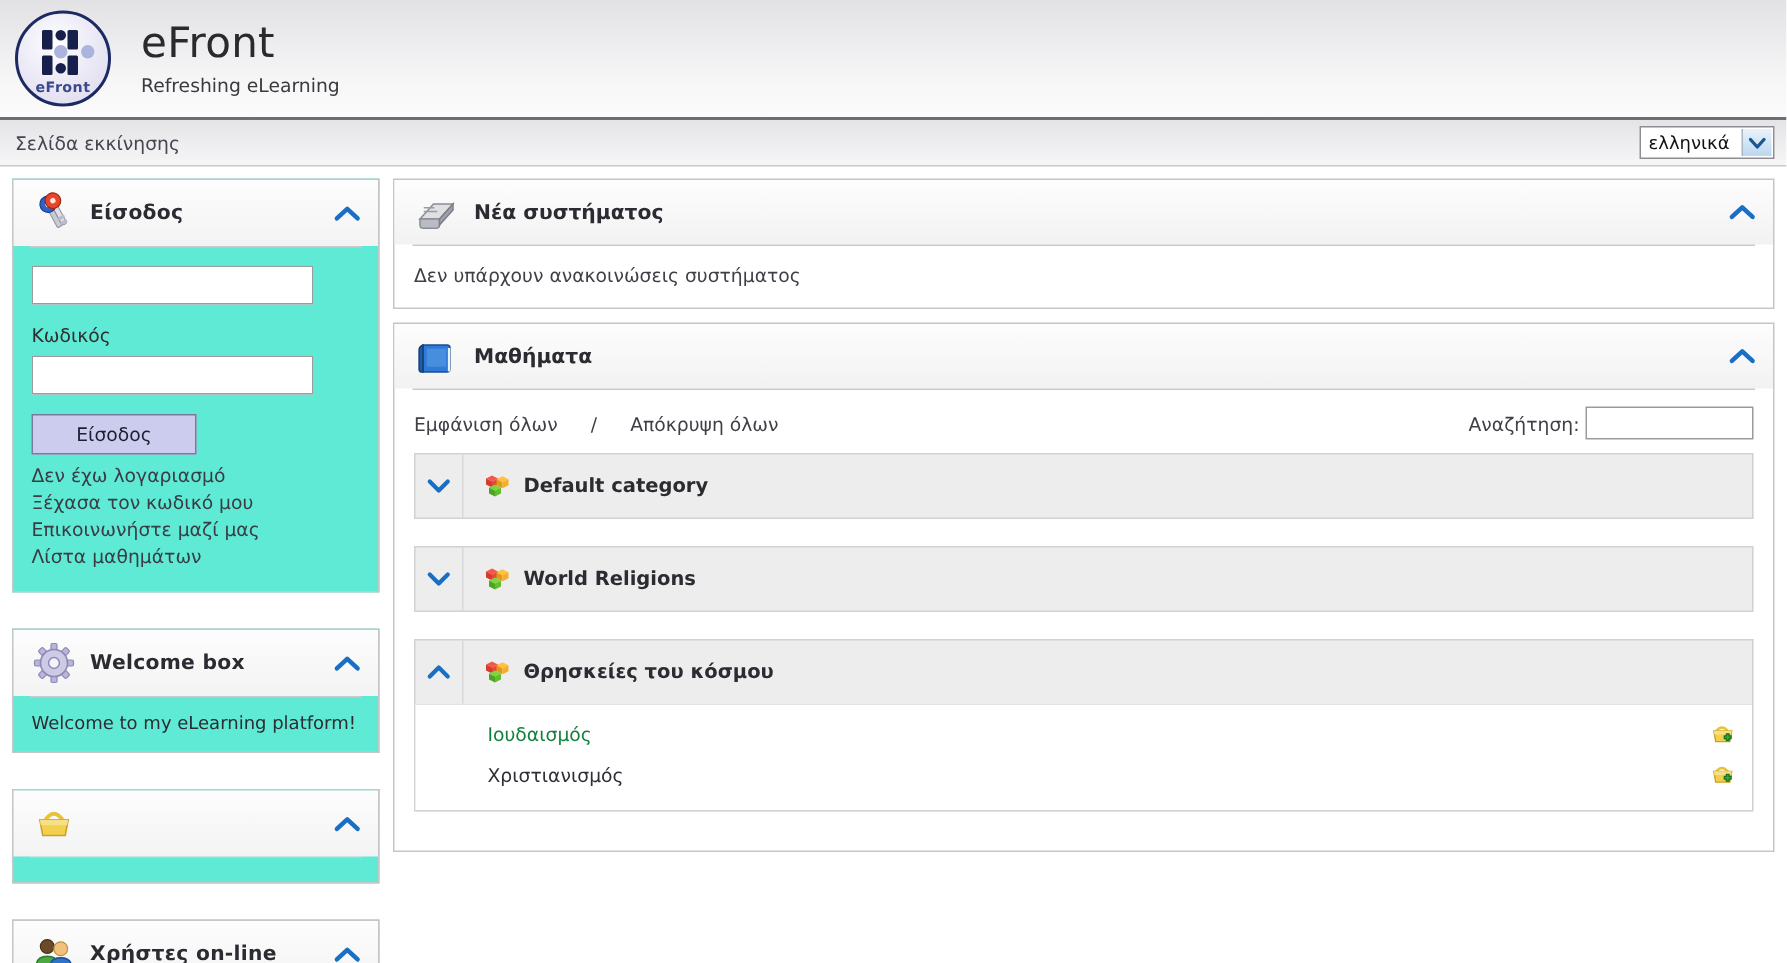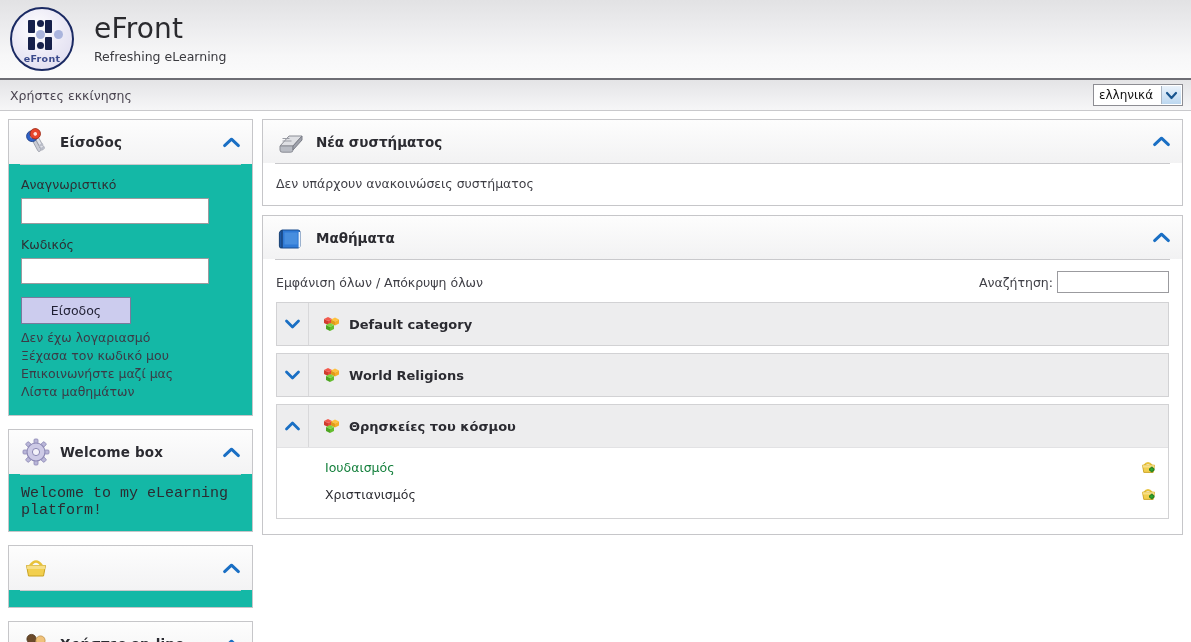--- a/index.html
+++ b/index.html
@@ -93,23 +93,23 @@
   }
   .lang-arrow svg { display: block; }
 
   
   .page { display: flex; align-items: flex-start; padding: 8px 8px 0 8px; gap: 9px; }
   .sidebar { width: 245px; flex: 0 0 245px; }
   .content { flex: 1 1 auto; min-width: 0; }
 
   
   .box {
-    background: #14b8a6;
+    background: #5eead4;
     border: 1px solid #c6c6c9;
-    margin-bottom: 13px;
+    margin-bottom: 24px;
   }
   .box-head {
     display: flex; align-items: center;
     height: 44px;
     padding: 0 10px 0 12px;
     background: linear-gradient(to bottom, #fdfdfd 0%, #f3f3f4 100%);
     position: relative;
   }
   .box-head .hicon {
     width: 30px; height: 30px; flex: 0 0 30px;
@@ -153,21 +153,21 @@
     margin-bottom: 5px;
   }
   .linkcol a {
     display: block;
     font-size: 12.5px;
     color: #3b3b46;
     text-decoration: none;
     line-height: 18px;
     white-space: nowrap;
   }
-  .welcome-text { font-size: 15px; color: #2c2c32; font-family: Liberation Mono, monospace; }
+  .welcome-text { font-size: 12px; color: #2c2c32; }
 
   
   .panel {
     background: #ffffff;
     border: 1px solid #c6c6c9;
     margin-bottom: 9px;
   }
   .panel-head {
     display: flex; align-items: center;
     height: 43px;
@@ -177,37 +177,38 @@
   .panel-head .hicon { width: 30px; height: 30px; flex: 0 0 30px; margin-right: 10px; position: relative; }
   .panel-title { font-size: 13.5px; font-weight: bold; color: #2b2b31; }
   .panel-rule { height: 1px; background: #c9c9cc; margin: 0 12px; }
   .panel-body { padding: 12px 13px 14px 13px; }
   .muted-line { font-size: 12.5px; color: #3f3f46; }
 
   
   .ctoolbar {
     display: flex; align-items: center;
     padding: 11px 13px 9px 13px;
+    gap: 18px;
   }
   .ctoolbar a { font-size: 12.5px; color: #3f3f46; text-decoration: none; }
   .ctoolbar .sep { font-size: 12.5px; color: #3f3f46; margin: 0 4px; }
   .searchwrap { margin-left: auto; display: flex; align-items: center; }
   .searchwrap .slabel { font-size: 12.5px; color: #3f3f46; margin-right: 4px; }
   .searchwrap input {
     width: 112px; height: 22px;
     border: 1px solid #9b9b9f; background: #fff;
     font-family: inherit; font-size: 12px; padding: 0 4px;
   }
 
   
   .cat-list { padding: 0 13px 8px 13px; }
   .cat {
     border: 1px solid #d2d2d4;
     background: #ededee;
-    margin-bottom: 7px;
+    margin-bottom: 18px;
   }
   .cat-head {
     display: flex; align-items: center;
     height: 42px;
     cursor: pointer;
   }
   .cat-toggle {
     width: 32px; height: 42px;
     flex: 0 0 32px;
     display: flex; align-items: center; justify-content: center;
@@ -245,21 +246,21 @@
       <div class="logo-word">eFront</div>
     </div>
   </div>
   <div class="brand">
     <div class="brand-title">eFront</div>
     <div class="brand-sub">Refreshing eLearning</div>
   </div>
 </div>
 
 <div class="crumbbar">
-  <a class="crumb" href="#">Χρήστες εκκίνησης</a>
+  <a class="crumb" href="#">Σελίδα εκκίνησης</a>
   <div class="lang-select">
     <span>ελληνικά</span>
     <span class="lang-arrow">
       <svg width="11" height="7" viewBox="0 0 11 7">
           <path d="M1 1 L5.5 6 L10 1" fill="none" stroke="#19558f" stroke-width="2.2" stroke-linecap="round" stroke-linejoin="round"></path>
         </svg>
     </span>
   </div>
 </div>
 
@@ -285,21 +286,20 @@
         </span>
         <span class="box-title">Είσοδος</span>
         <span class="chev">
           <svg width="17" height="11" viewBox="0 0 17 11">
               <path d="M1.6 8.6 L8.5 2.2 L15.4 8.6" fill="none" stroke="#1a6fc4" stroke-width="3" stroke-linecap="round" stroke-linejoin="round"></path>
             </svg>
         </span>
       </div>
       <div class="box-rule"></div>
       <div class="box-body">
-        <div class="field-label">Αναγνωριστικό</div>
         <input class="txtin" type="text" placeholder="" style="">
         <div class="field-label">Κωδικός</div>
         <input class="txtin" type="password" placeholder="" style="">
         <button class="login-btn">Είσοδος</button>
         <div class="linkcol">
           <a href="#">Δεν έχω λογαριασμό</a>
           <a href="#">Ξέχασα τον κωδικό μου</a>
           <a href="#">Επικοινωνήστε μαζί μας</a>
           <a href="#">Λίστα μαθημάτων</a>
         </div>

